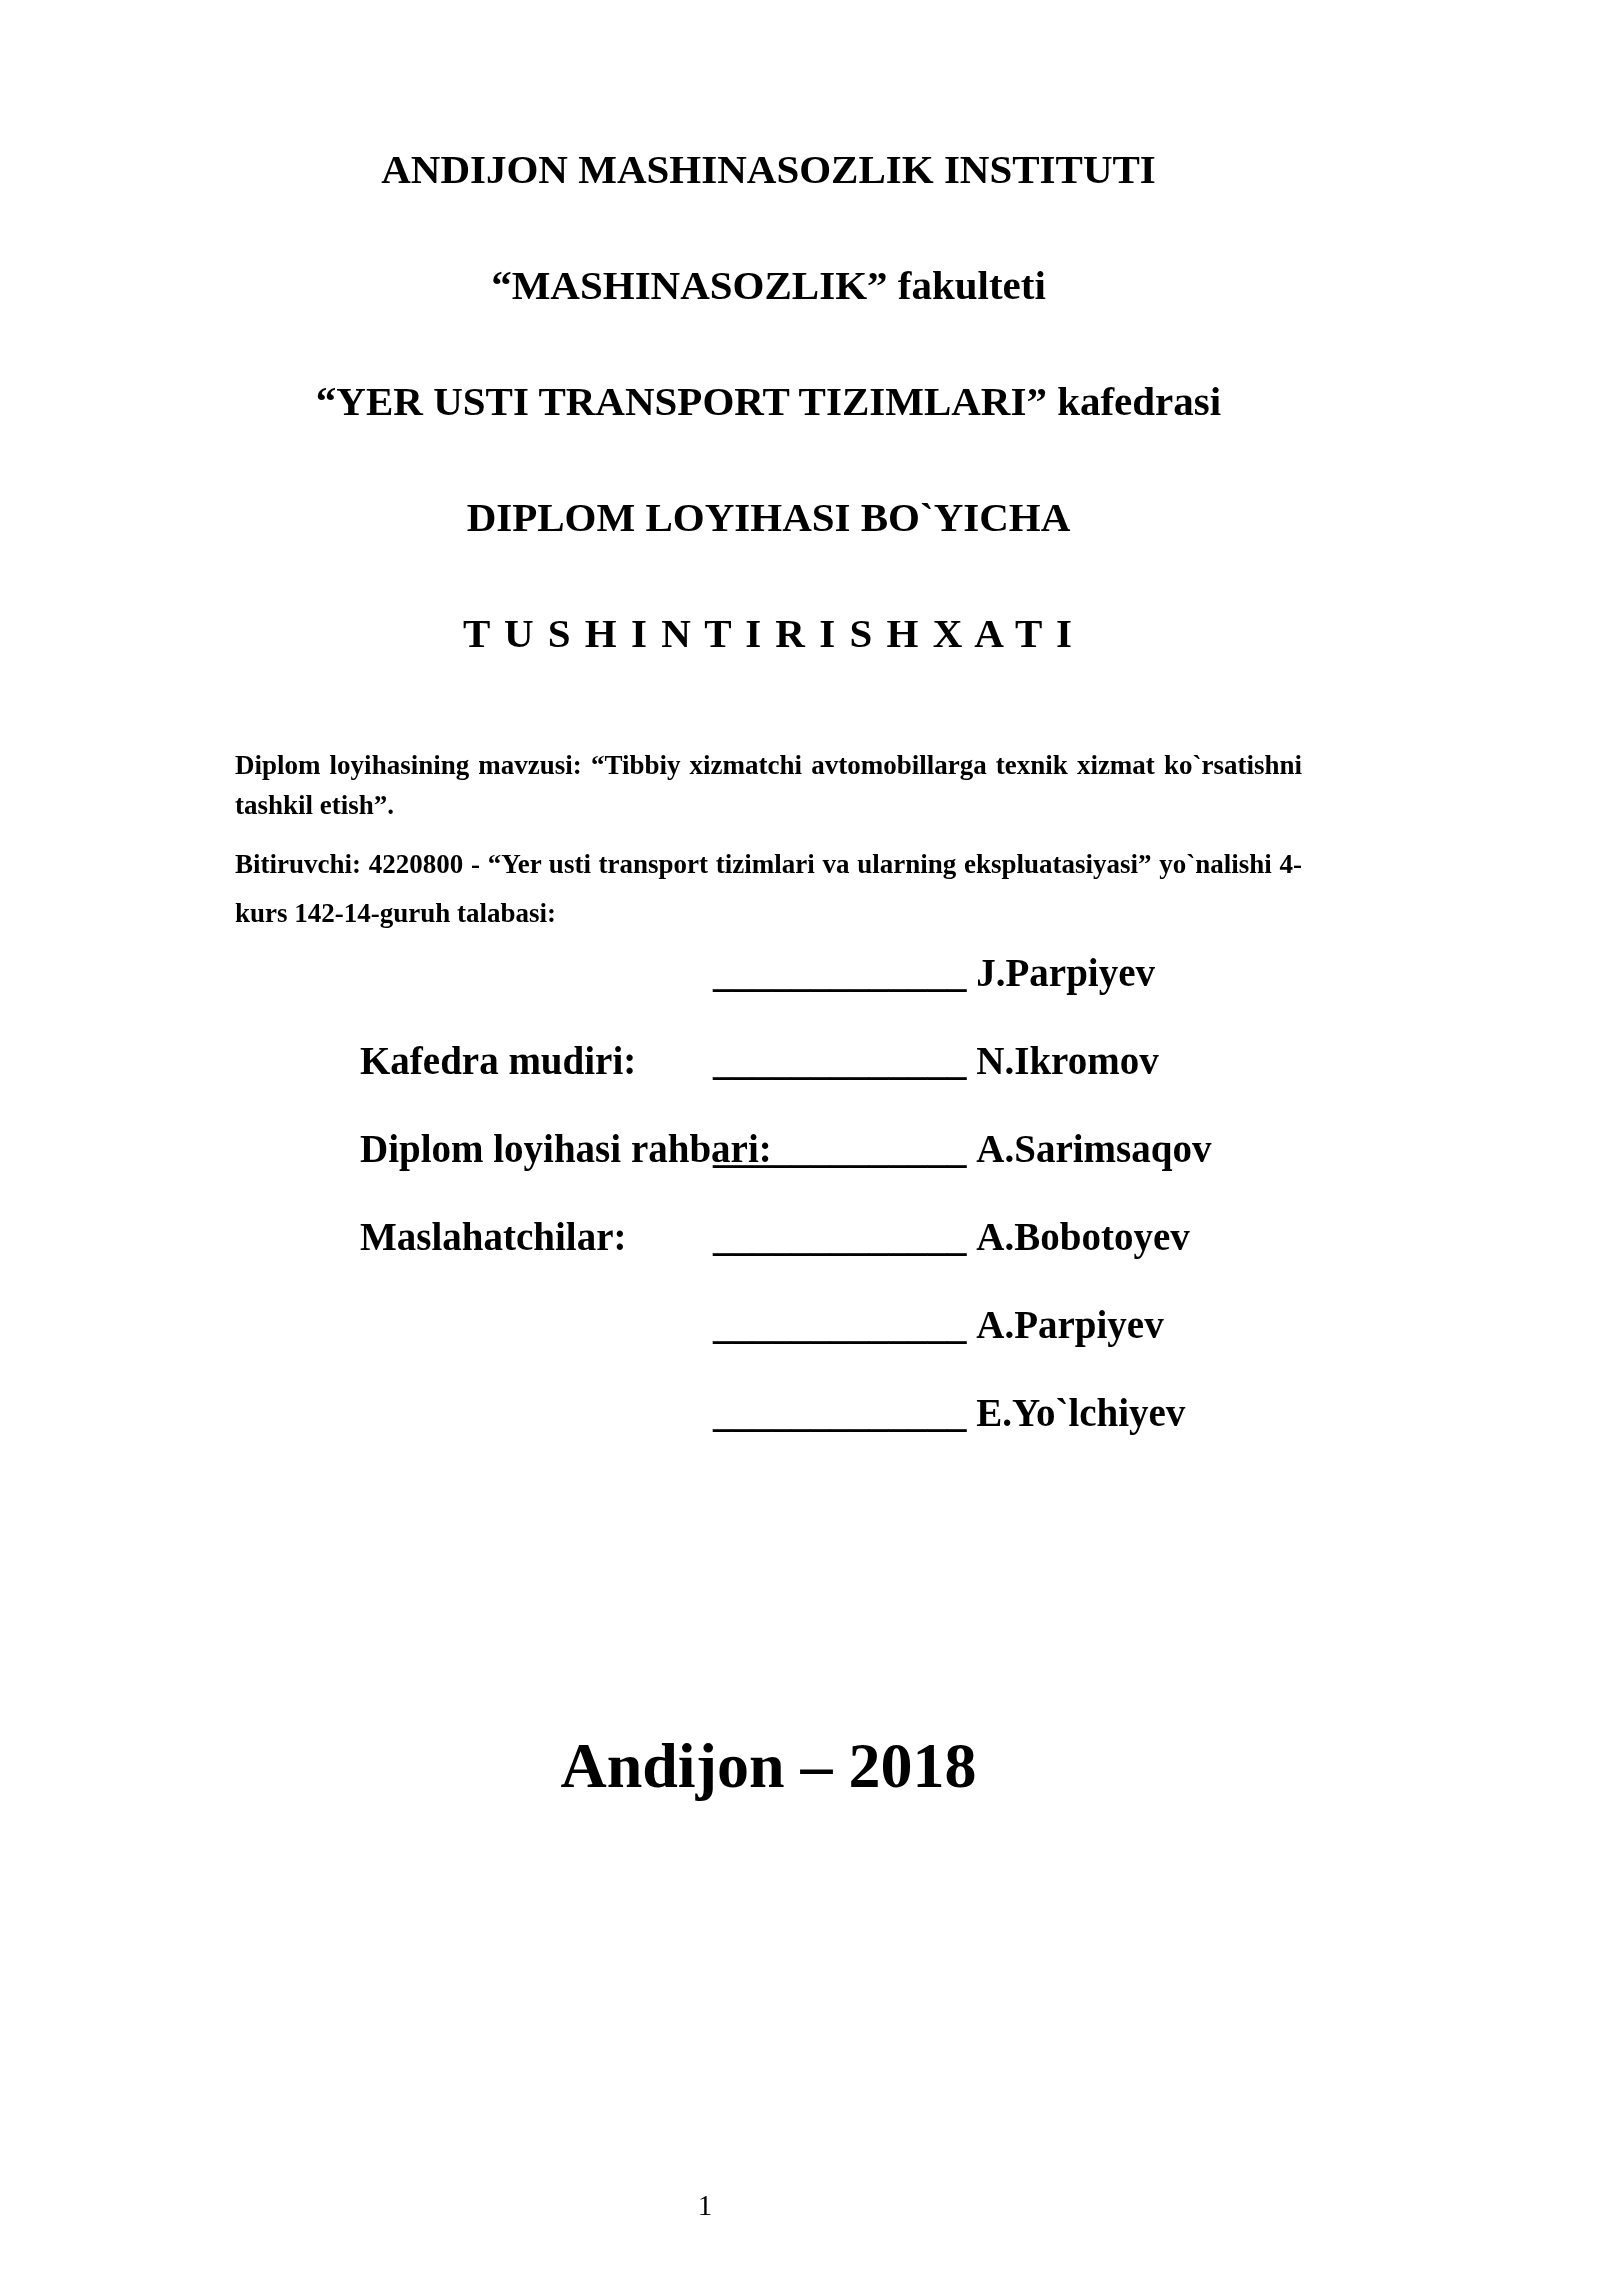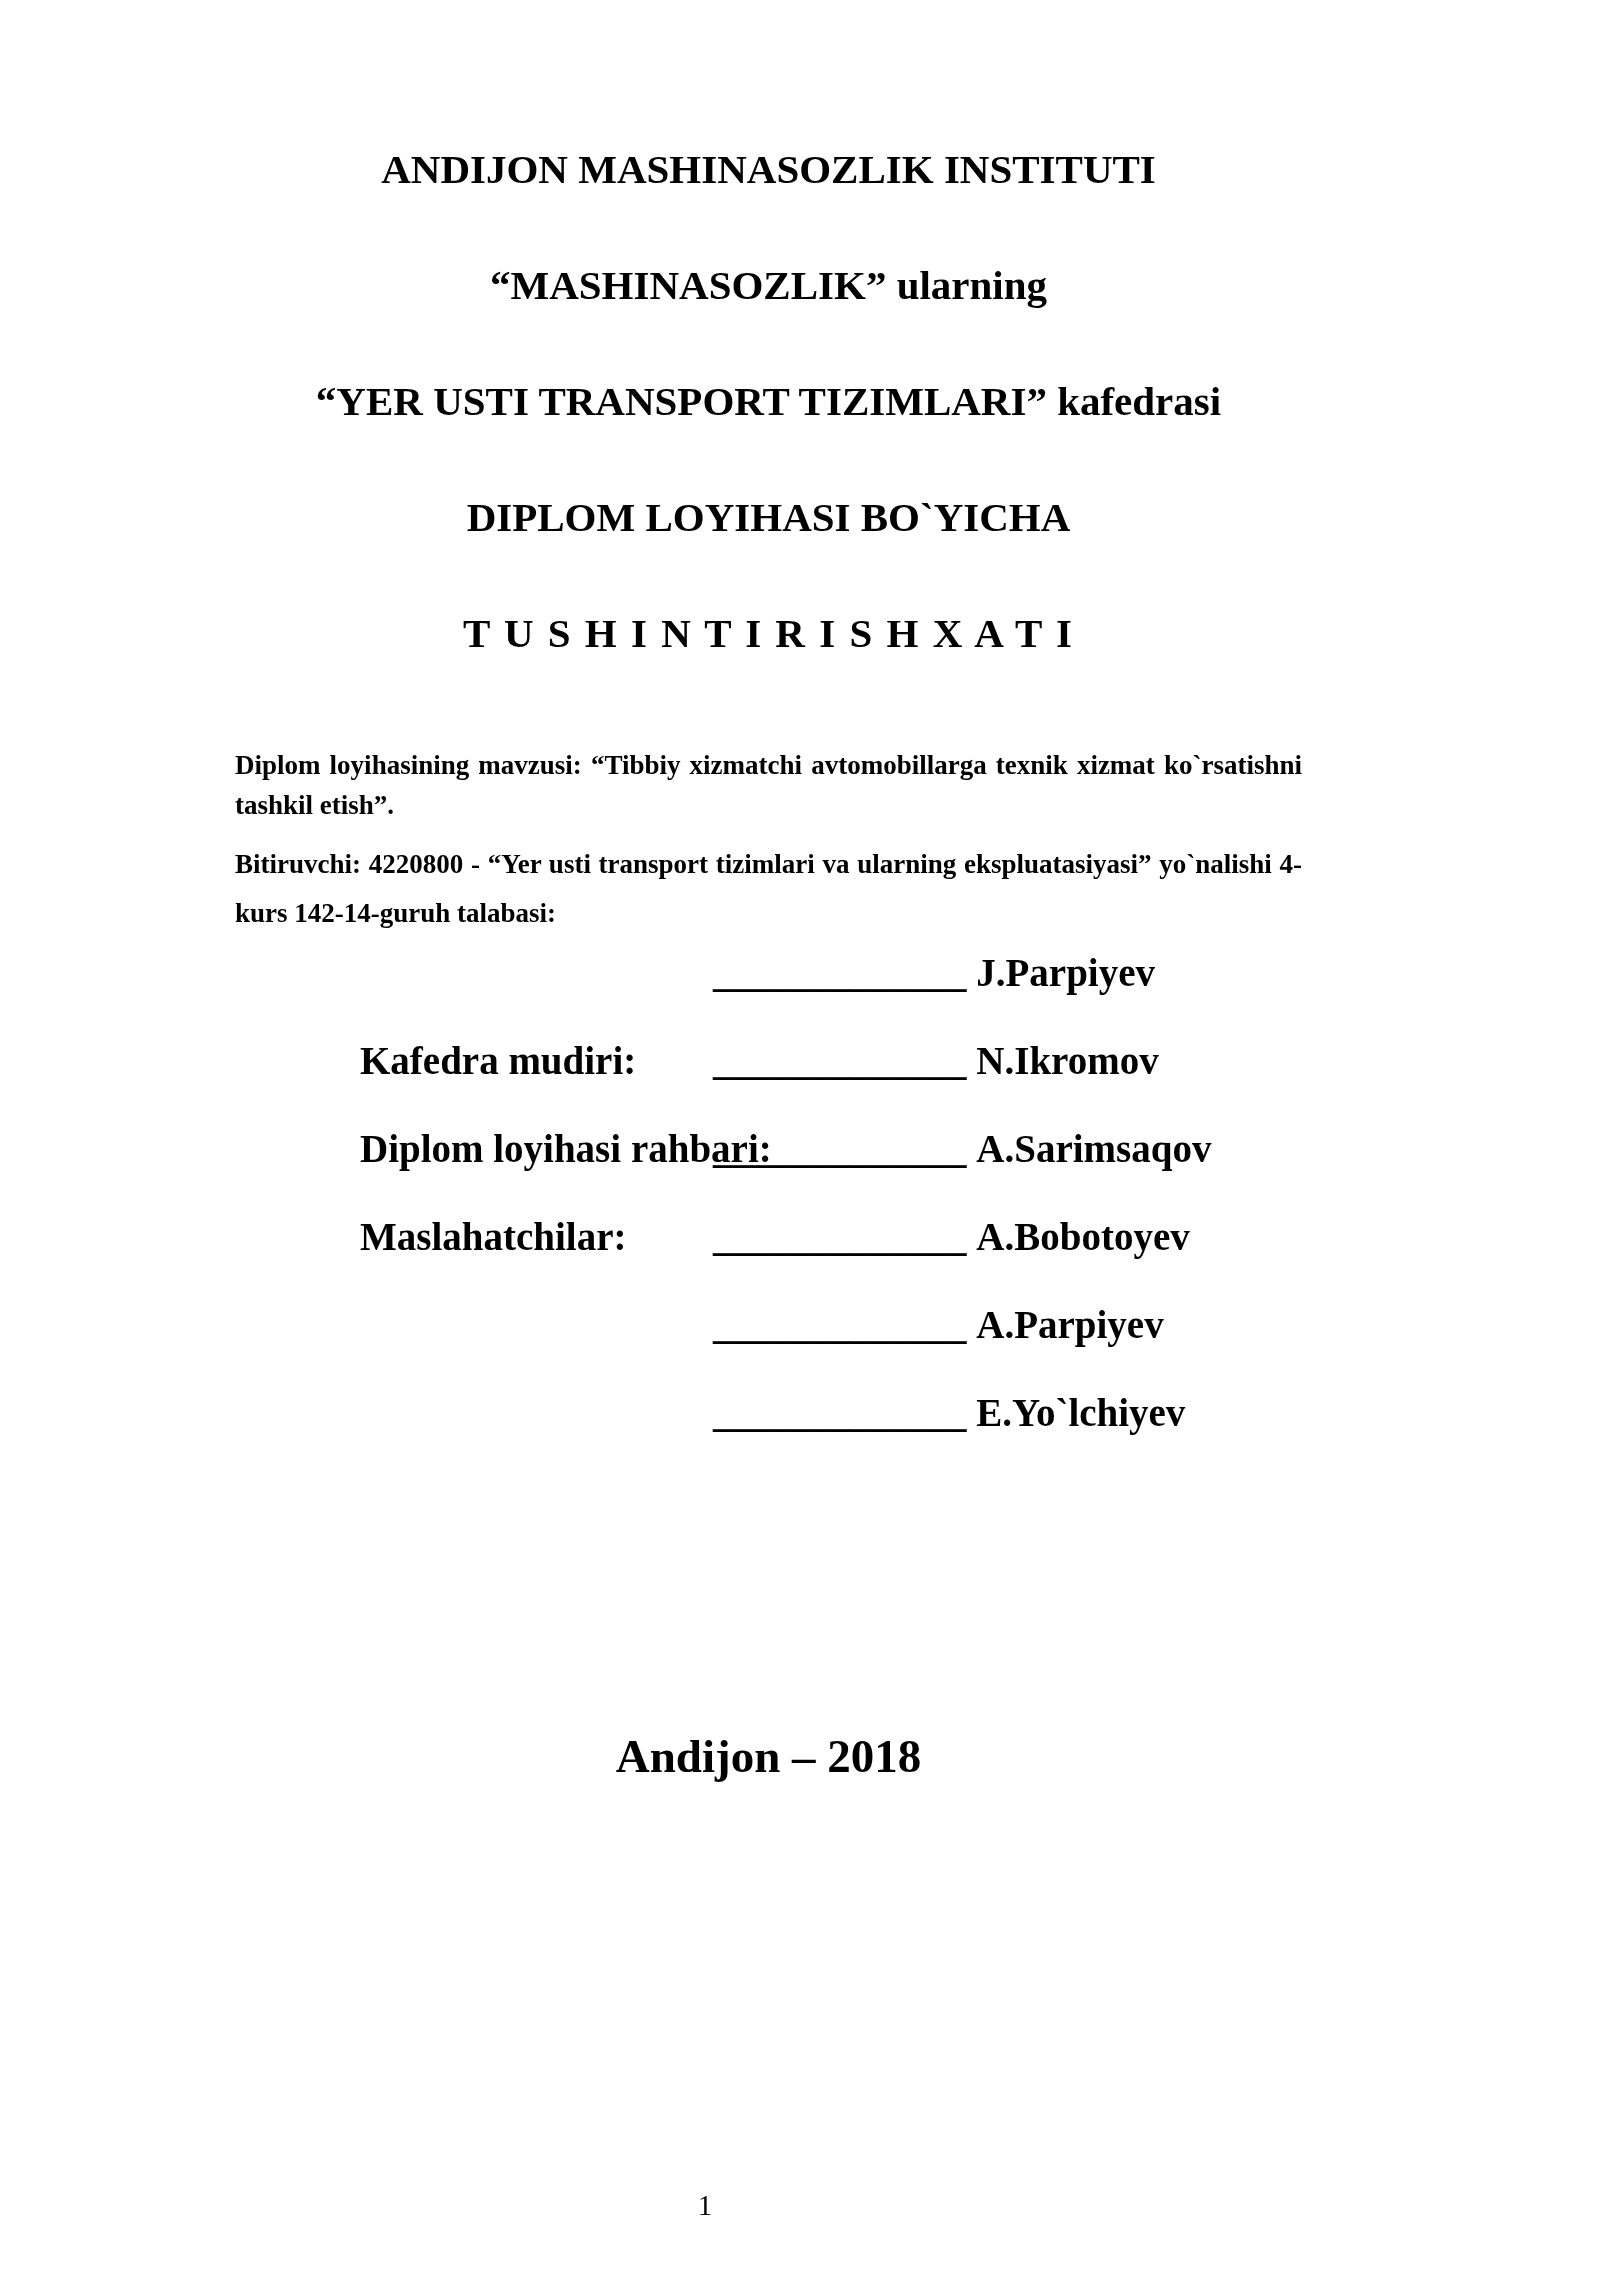--- a/index.html
+++ b/index.html
@@ -70,41 +70,41 @@
     white-space: pre;
     text-align: right;
   }
   .sig-name {
     margin-left: 9.8px;
     white-space: nowrap;
   }
   .city-year {
     text-align: center;
     font-weight: bold;
-    font-size: 47px;
+    font-size: 64px;
     margin-top: 294px;
   }
   .page-number {
     position: absolute;
     bottom: 71px;
     left: 0;
     width: 100%;
     text-align: center;
     font-size: 29px;
     font-weight: normal;
   }
 </style>
 </head>
 <body>
 
 <div class="page">
   <div class="content">
 
     <div class="h">ANDIJON MASHINASOZLIK INSTITUTI</div>
-    <div class="h">“MASHINASOZLIK” ularning</div>
+    <div class="h">“MASHINASOZLIK” fakulteti</div>
     <div class="h">“YER USTI TRANSPORT TIZIMLARI” kafedrasi</div>
 
     <div class="h title1">DIPLOM LOYIHASI BO`YICHA</div>
     <div class="h title2">T U S H I N T I R I S H   X A T I</div>
 
     <p class="para para1">Diplom loyihasining mavzusi: “Tibbiy xizmatchi avtomobillarga texnik xizmat ko`rsatishni tashkil etish”.</p>
     <p class="para para2">Bitiruvchi: 4220800 - “Yer usti transport tizimlari va ularning ekspluatasiyasi” yo`nalishi 4-kurs 142-14-guruh talabasi:</p>
 
     <div class="sigs">
 

